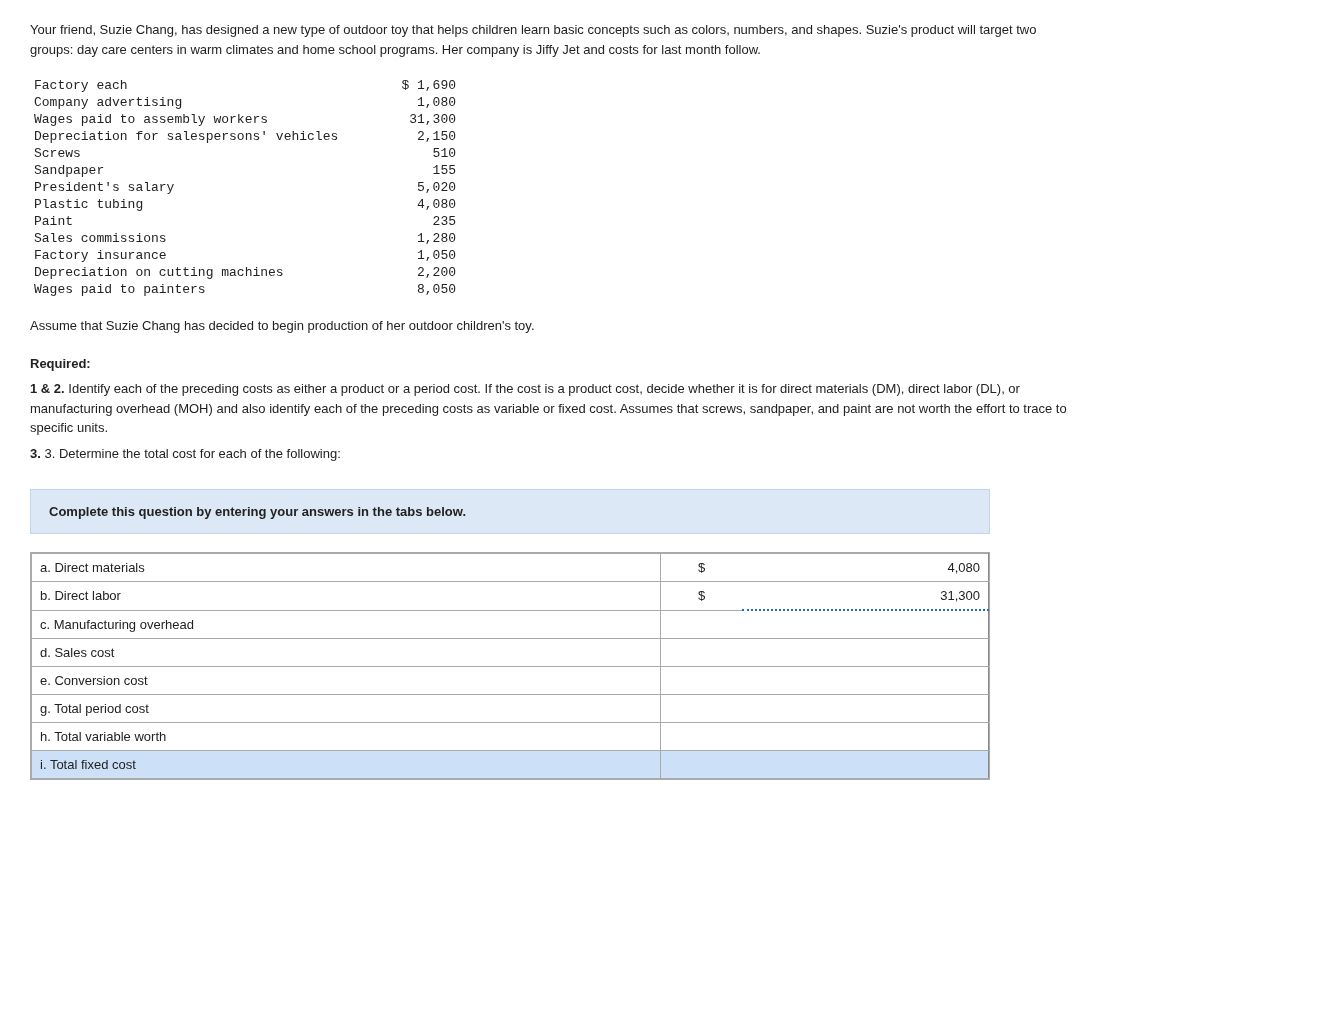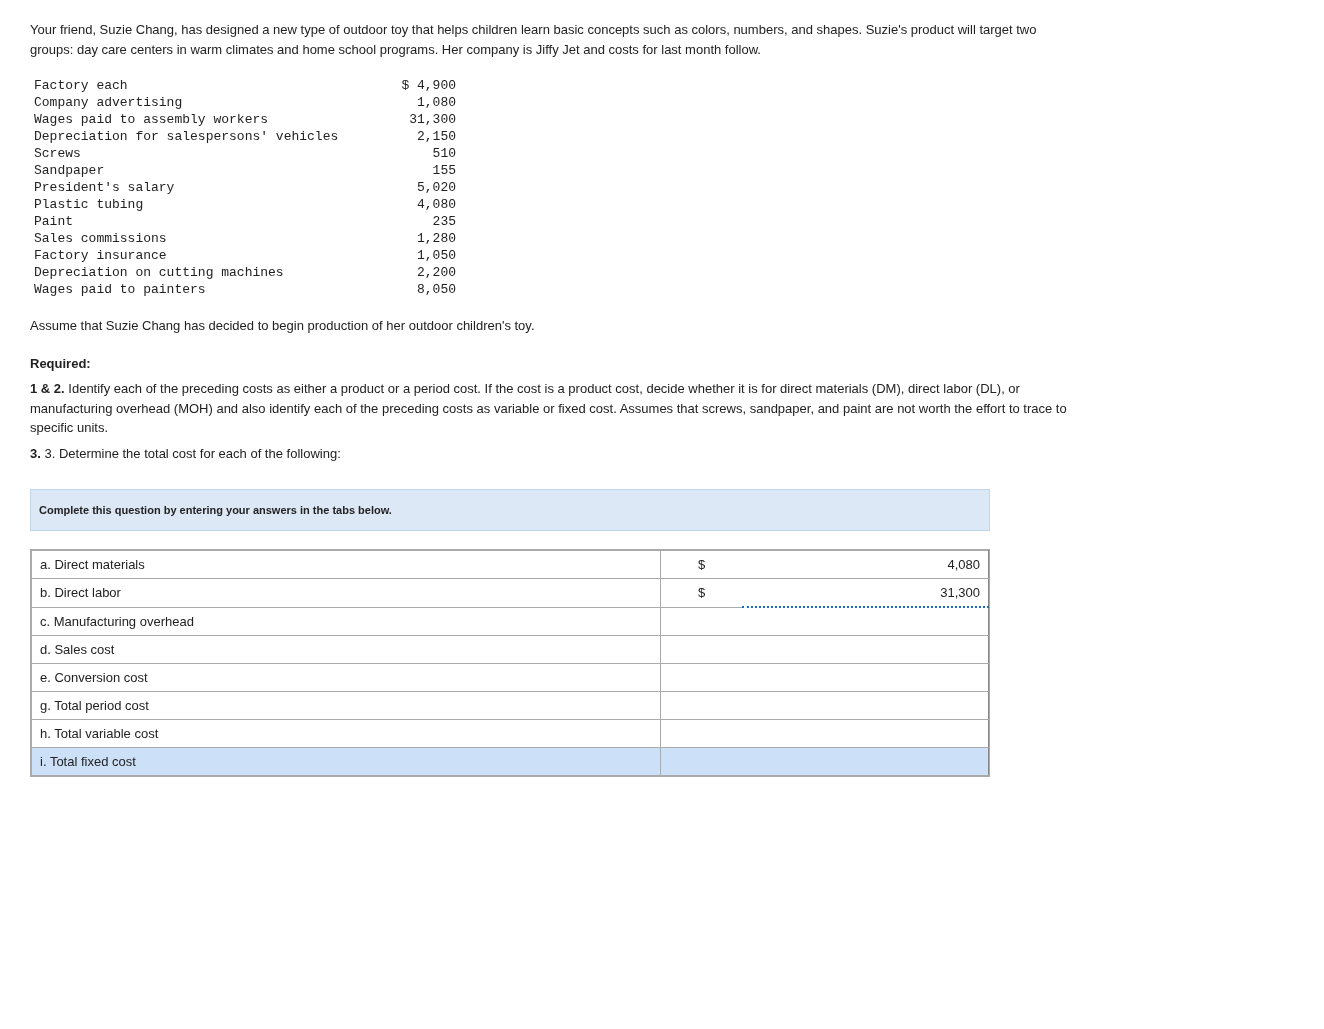--- a/index.html
+++ b/index.html
@@ -40,25 +40,25 @@
       max-width: 1050px;
       line-height: 1.5;
       margin-bottom: 26px;
     }
     .required-section p {
       margin-bottom: 6px;
     }
     .blue-banner {
       background: #dce8f5;
       border: 1px solid #c0d6ec;
-      padding: 14px 8px;
+      padding: 14px 18px;
       max-width: 960px;
       margin-bottom: 18px;
       font-weight: bold;
-      font-size: 11px;
+      font-size: 13px;
     }
     .tabs-container {
       max-width: 960px;
       border: 1px solid #aaa;
     }
     .tabs-row {
       display: flex;
       border-bottom: 1px solid #aaa;
       background: #fff;
     }
@@ -108,21 +108,21 @@
 <body>
 
 <div class="intro-text">
   <p>Your friend, Suzie Chang, has designed a new type of outdoor toy that helps children learn basic concepts such as colors, numbers, and shapes. Suzie's product will target two groups: day care centers in warm climates and home school programs. Her company is Jiffy Jet and costs for last month follow.</p>
 </div>
 
 <table class="cost-table">
   <tbody id="cost-rows">
       <tr>
         <td>Factory each</td>
-        <td>$ 4,900</td>
+        <td>$ 1,690</td>
       </tr>
       <tr>
         <td>Company advertising</td>
         <td>1,080</td>
       </tr>
       <tr>
         <td>Wages paid to assembly workers</td>
         <td>31,300</td>
       </tr>
       <tr>
@@ -210,21 +210,21 @@
             <td>e. Conversion cost</td>
             <td style="width: 30px; text-align: center; border-right: none; border-left: 1px solid rgb(136, 136, 136);"></td>
             <td style="width: 90px; text-align: right; border-left: none; border-right: 1px solid rgb(136, 136, 136);"></td>
           </tr>
           <tr>
             <td>g. Total period cost</td>
             <td style="width: 30px; text-align: center; border-right: none; border-left: 1px solid rgb(136, 136, 136);"></td>
             <td style="width: 90px; text-align: right; border-left: none; border-right: 1px solid rgb(136, 136, 136);"></td>
           </tr>
           <tr>
-            <td>h. Total variable cost</td>
+            <td>h. Total variable worth</td>
             <td style="width: 30px; text-align: center; border-right: none; border-left: 1px solid rgb(136, 136, 136);"></td>
             <td style="width: 90px; text-align: right; border-left: none; border-right: 1px solid rgb(136, 136, 136);"></td>
           </tr>
           <tr style="background: rgb(204, 224, 247);">
             <td>i. Total fixed cost</td>
             <td style="width: 30px; text-align: center; border-right: none; border-left: 1px solid rgb(136, 136, 136);"></td>
             <td style="width: 90px; text-align: right; border-left: none; border-right: 1px solid rgb(136, 136, 136);"></td>
           </tr>
         </tbody>
     </table>

